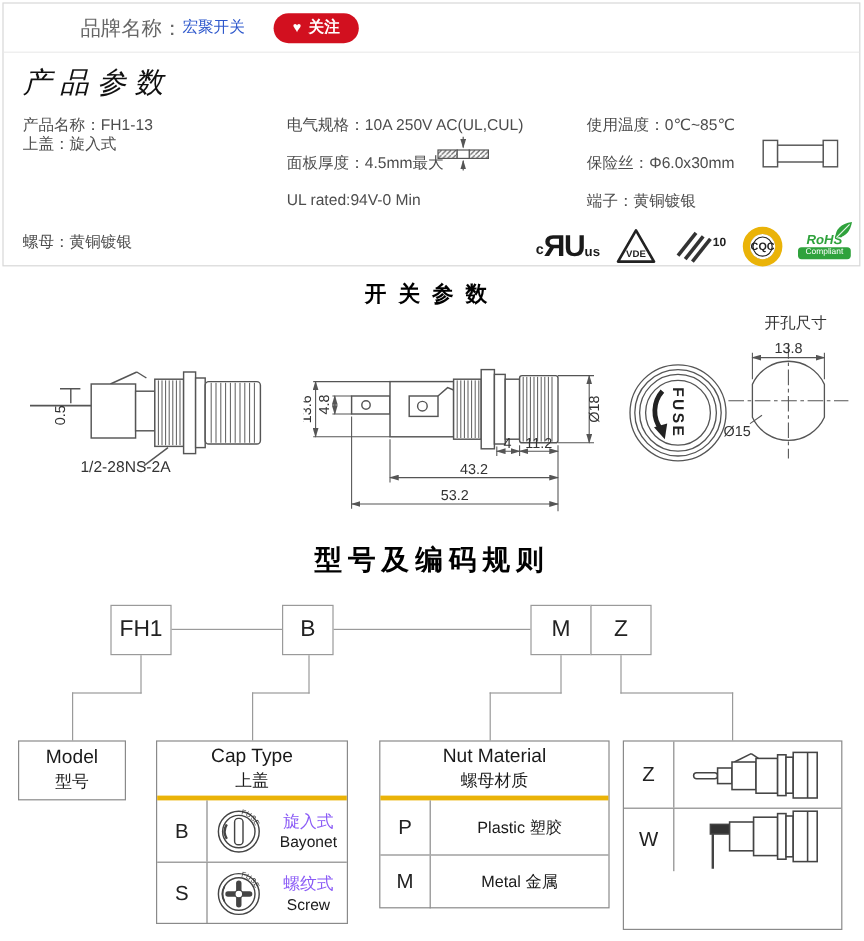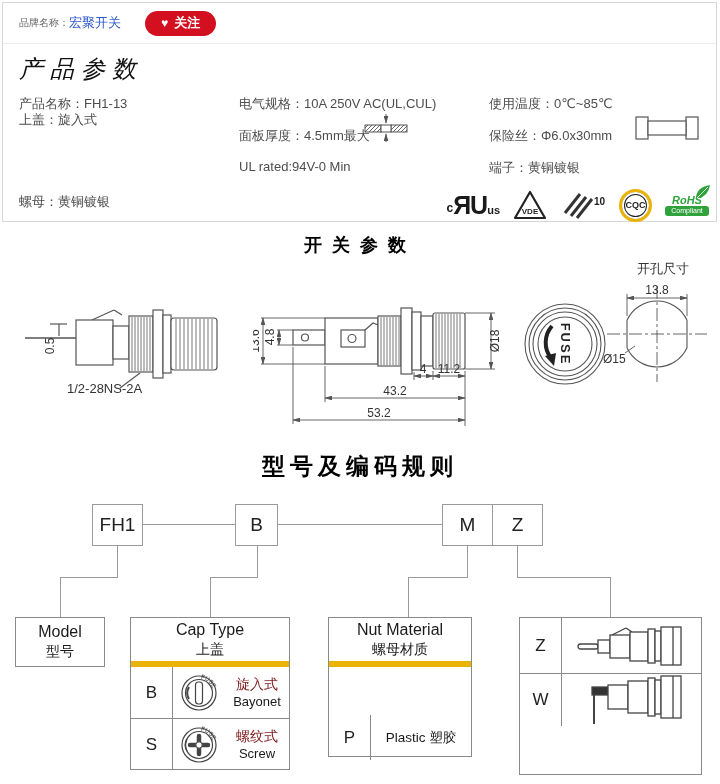--- a/index.html
+++ b/index.html
@@ -4,69 +4,69 @@
 <style>
   * { margin:0; padding:0; box-sizing:border-box; }
   html,body { background:#fff; }
   body { width:720px; height:784px; font-family:"Liberation Sans","DejaVu Sans",sans-serif; color:#333; }
   .page { position:relative; width:720px; height:784px; background:#fff; overflow:hidden; }
   .abs { position:absolute; }
 
   
   .top-box { position:absolute; left:2px; top:2px; width:715px; height:220px; border:1px solid #d8d8d8; background:#fff; }
   .topbar { position:relative; height:41px; border-bottom:1px solid #ececec; display:flex; align-items:center; padding-left:16px; }
-  .brand-label { font-size:10px; color:#666; }
+  .brand-label { font-size:17px; color:#666;margin-left:48px; }
   .brand-link { font-size:13px; color:#2e58cc; text-decoration:none; cursor:pointer; }
   .follow-btn { margin-left:24px; background:#d2101f; color:#fff; border-radius:13px; height:25px; display:inline-flex; align-items:center; gap:6px; padding:0 16px; font-size:13px; font-weight:bold; cursor:pointer; }
   .heart { font-size:12px; line-height:1; }
   .cal-title { position:absolute; left:16px; top:50px; font-family:"DejaVu Serif",serif; font-style:italic; font-weight:normal; font-size:24px; letter-spacing:7px; color:#111; }
   .p { position:absolute; font-size:13px; color:#4d4d4d; white-space:nowrap; }
 
   
   .certs { position:absolute; right:7px; top:184px; display:flex; align-items:center; gap:13px; height:36px; }
   .cert-ul { display:flex; align-items:flex-end; color:#1a1a1a; font-weight:bold; }
   .cert-ul .c { font-size:12px; margin-bottom:3px; }
   .cert-ul .ru { font-size:25px; letter-spacing:-1px; line-height:1; }
   .cert-ul .us { font-size:11px; margin-bottom:2px; }
-  .cert-cqc { width:33px; height:33px; border:3px solid #eab308; border-radius:50%; display:flex; align-items:center; justify-content:center; font-size:9px; font-weight:bold; color:#222; box-shadow:inset 0 0 0 2px #fff, inset 0 0 0 3px #222; }
+  .cert-cqc { width:33px; height:33px; border:6px solid #eab308; border-radius:50%; display:flex; align-items:center; justify-content:center; font-size:9px; font-weight:bold; color:#222; box-shadow:inset 0 0 0 2px #fff, inset 0 0 0 3px #222; }
   .cert-rohs { position:relative; width:44px; text-align:center; }
   .cert-rohs .leafwrap { position:absolute; right:-4px; top:-12px; width:20px; height:20px; }
   .cert-rohs .rline1 { font-size:11px; font-weight:bold; color:#2fa23c; line-height:1.1;font-style:italic; }
   .cert-rohs .rline2 { font-size:7px; color:#fff; background:#2fa23c; border-radius:3px; padding:1px 2px; line-height:1.2; }
 
   
   .sec-title { position:absolute; left:0; width:720px; text-align:center; font-weight:bold; color:#000; }
   .t1 { top:233px; font-size:18px; letter-spacing:10px; }
   .t2 { top:451px; font-size:23px; letter-spacing:5px; }
 
   svg text { font-family:"Liberation Sans","DejaVu Sans",sans-serif; }
 
   
   .codebox { position:absolute; top:504px; height:42px; border:1px solid #9a9a9a; background:#fff; display:flex; align-items:center; justify-content:center; font-size:19px; color:#222; }
   .hline { position:absolute; border-top:1px solid #9a9a9a; height:0; }
   .vline { position:absolute; border-left:1px solid #9a9a9a; width:0; }
 
   .tbl { position:absolute; top:617px; border:1px solid #8a8a8a; background:#fff; display:flex; flex-direction:column; }
-  .tbl-head { display:flex; flex-direction:column; align-items:center; justify-content:center; gap:2px; height:49px; border-bottom:6px solid #eab308; flex:0 0 auto; }
+  .tbl-head { display:flex; flex-direction:column; align-items:center; justify-content:center; gap:2px; height:49px; border-bottom:4px solid #eab308; flex:0 0 auto; }
   .model-tbl .tbl-head { border-bottom:none; height:48px; }
   .tbl-head .en { font-size:16px; color:#1a1a1a; }
   .tbl-head .zh { font-size:14px; color:#1a1a1a; }
   .trow { display:flex; align-items:stretch; flex:0 0 auto; }
   .trow + .trow { border-top:1px solid #8a8a8a; }
   .letter { width:42px; border-right:1px solid #8a8a8a; display:flex; align-items:center; justify-content:center; font-size:17px; color:#222; }
   .cap-icon-cell { width:52px; display:flex; align-items:center; justify-content:center; }
   .cap-txt { flex:1; display:flex; flex-direction:column; align-items:center; justify-content:center; }
-  .cap-txt .zh { font-size:14px; color:#7f1d1d; }
+  .cap-txt .zh { font-size:14px; color:#8b5cf6; }
   .cap-txt .en { font-size:13px; color:#1a1a1a; }
   .nut-txt { flex:1; display:flex; align-items:center; justify-content:center; font-size:13.5px; color:#1a1a1a; }
   .term-icon-cell { flex:1; display:flex; align-items:center; justify-content:center; }
 
   .model-tbl { left:15px;  width:90px;  height:50px; }
   .cap-tbl   { left:130px; width:160px; height:153px; }
-  .nut-tbl   { left:328px; width:144px; height:140px;gap:48px; }
+  .nut-tbl   { left:316px; width:192px; height:140px; }
   .term-tbl  { left:519px; width:183px; height:158px; }
 </style>
 </head>
 <body>
 
 <div class="page">
 
   <div class="top-box">
     <div class="topbar">
       <span class="brand-label">品牌名称：</span>

